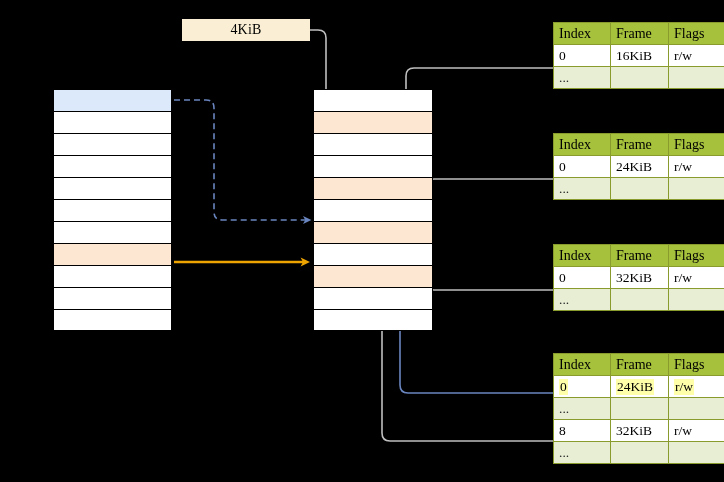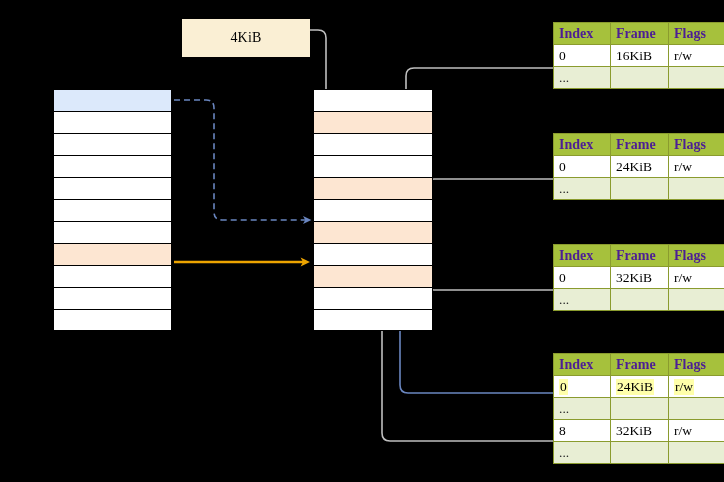--- a/index.html
+++ b/index.html
@@ -52,22 +52,22 @@
     box-sizing:border-box;
     font-weight:normal;
     white-space:nowrap;
     overflow:hidden;
   }
   .ptable th{
     background:#aac font-weight:bold;
   }
   .ptable thead th{
     background:#a6c13c;
-    color:#4c1d95;
-    font-weight:bold;
+    color:#000000;
+    font-weight:normal;
     border-color:#8a9b2e;
     font-size:14px;
   }
   .ptable td.ell{background:#e8eed4;color:#2a2a2a;}
   .ptable tr.ellrow td{background:#e8eed4;}
   .hl{background:#ffffaa;}
   .ptable td.idxcol,.ptable th.idxcol{width:57px;}
   .ptable td.frmcol,.ptable th.frmcol{width:58px;}
   .ptable td.flgcol,.ptable th.flgcol{width:56px;}
   .cellinner{display:inline-block;padding:0 1px;}
@@ -116,21 +116,21 @@
 
     <g>
       <path d="M174,100 L206,100 Q214,100 214,108 L214,212 Q214,220 222,220 L307,220" fill="none" stroke="#6a86c0" stroke-width="1.6" stroke-dasharray="6,4" marker-end="url(#ar-blue)"></path>
     </g>
 
     <g>
       <path d="M174,262 L305,262" fill="none" stroke="#eda400" stroke-width="2.4" marker-end="url(#ar-orange)"></path>
     </g>
   </svg>
 
-  <div class="sizebox" style="left:182px;top:19px;width:128px;height:38px;">4KiB</div>
+  <div class="sizebox" style="left:182px;top:19px;width:128px;height:22px;">4KiB</div>
 
   <div class="col" id="leftcol" style="left:53px;top:89px;width:119px;">
       <div class="cell blue"></div>
       <div class="cell"></div>
       <div class="cell"></div>
       <div class="cell"></div>
       <div class="cell"></div>
       <div class="cell"></div>
       <div class="cell"></div>
       <div class="cell peach"></div>

